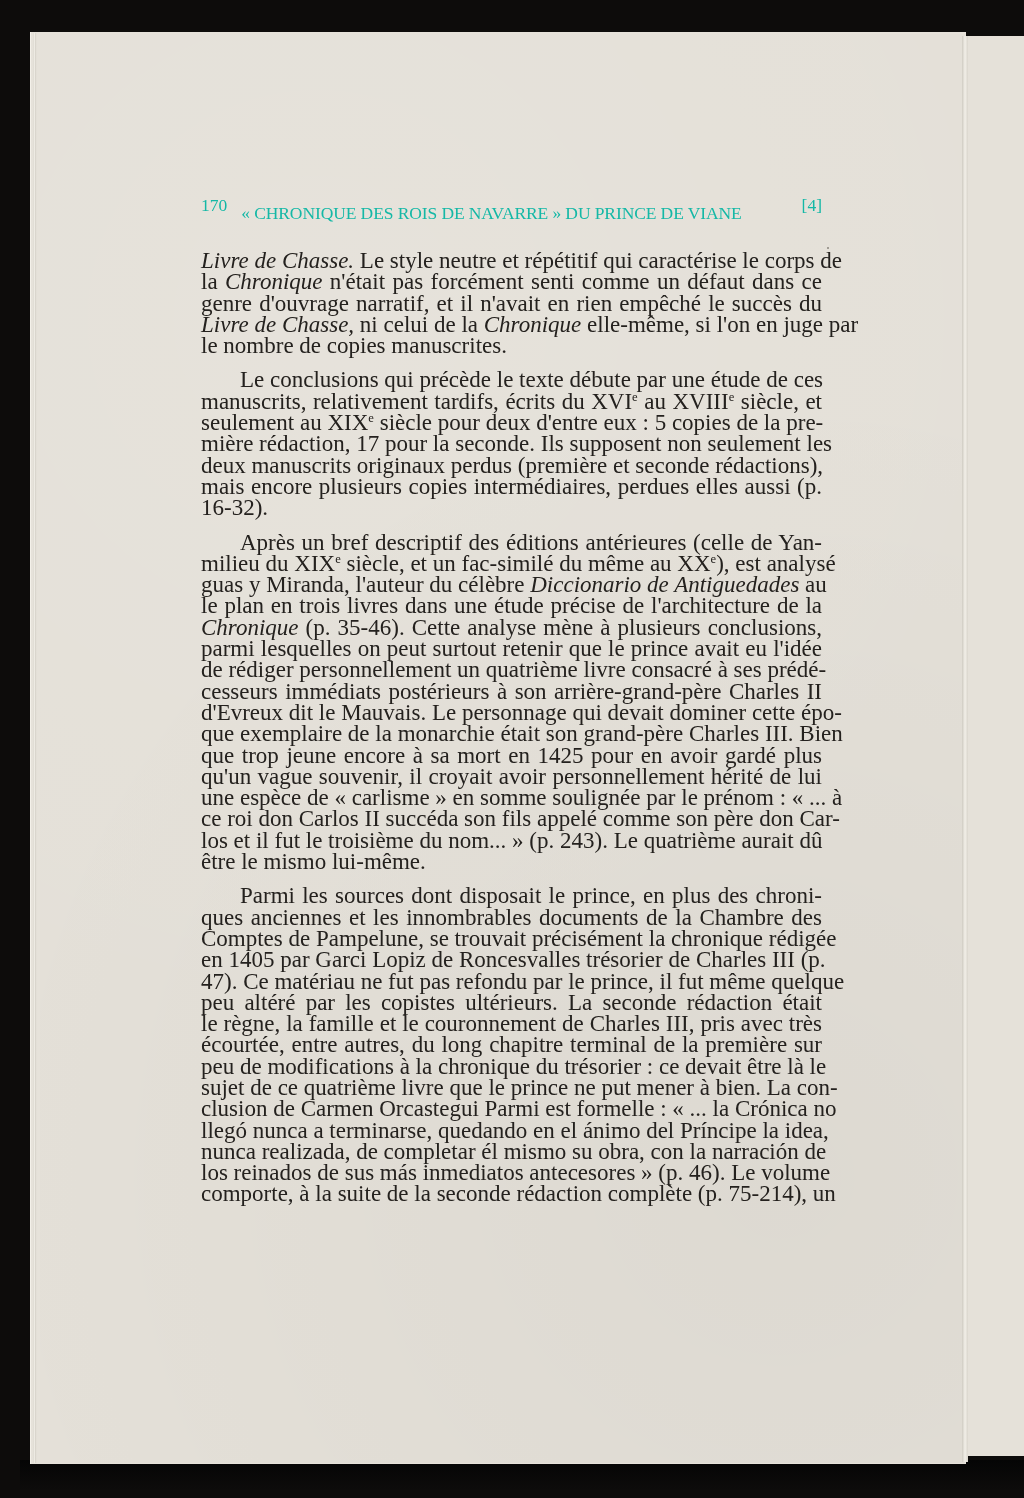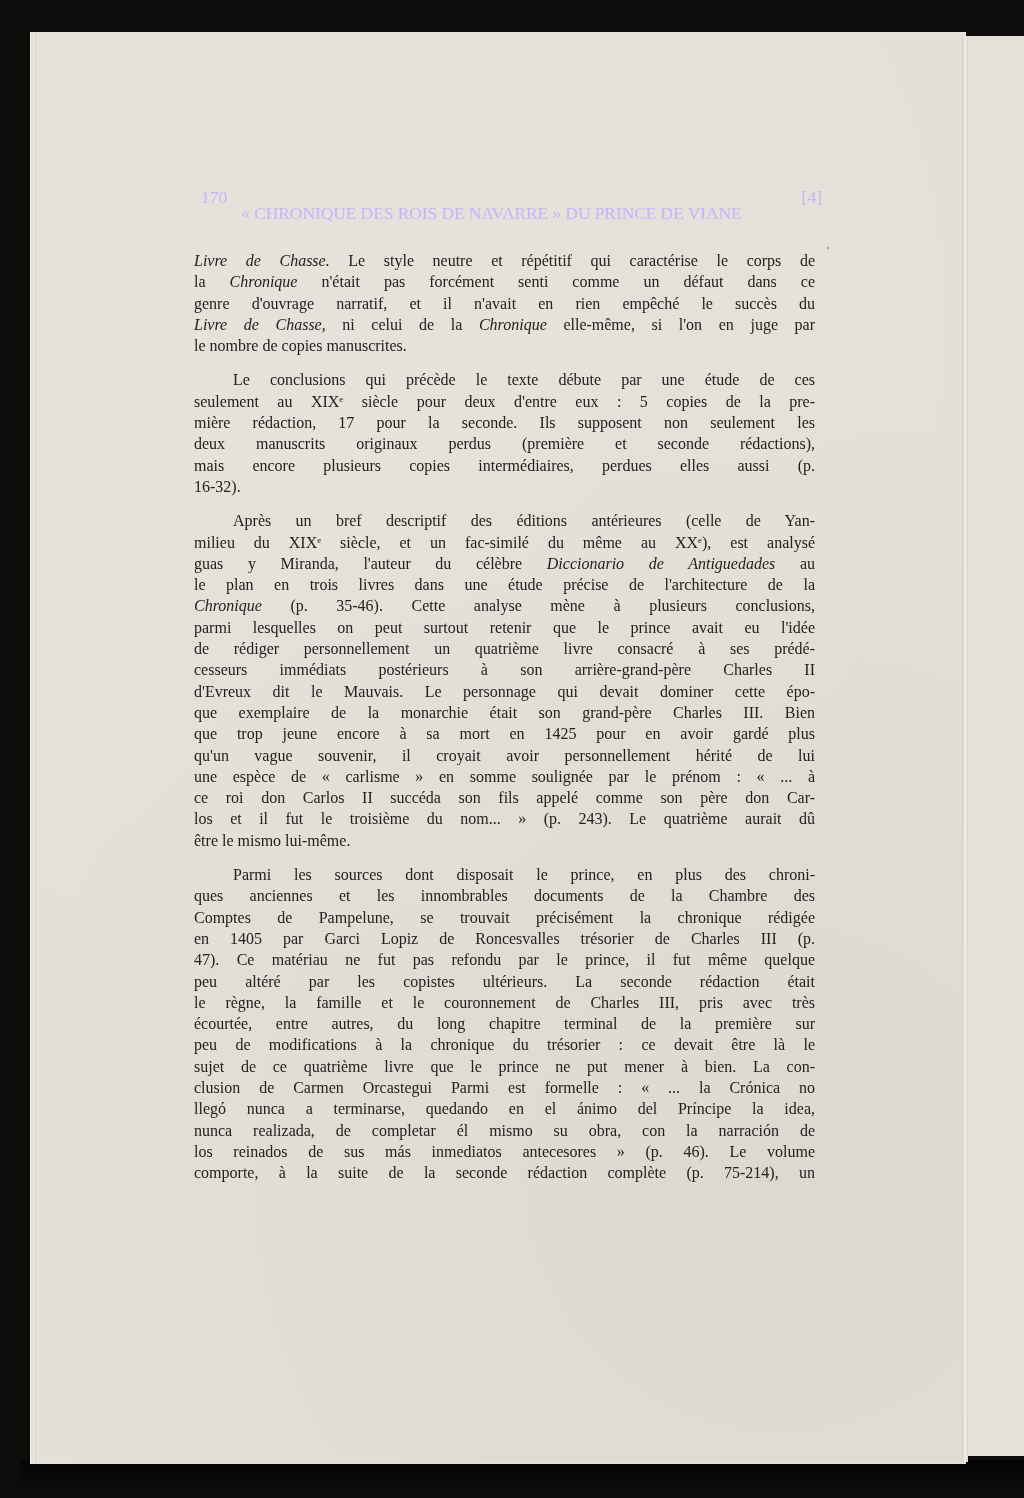--- a/index.html
+++ b/index.html
@@ -65,43 +65,43 @@
     width: 60px;
     height: 1420px;
     background: #e5e1d9;
   }
   .running-head {
     position: absolute;
     left: 201px;
     top: 187px;
     width: 621px;
     font-size: 17.5px;
-    color: #c4b5fd;
+    color: #14b8a6;
     white-space: nowrap;
     display: flex;
-    align-items: flex-start;
+    align-items: center;
   }
   .running-head .folio { margin-right: 14px; }
   .running-head .title { letter-spacing: -0.1px; margin-top: 16px; }
   .running-head .section { margin-left: auto; }
   .tick-mark {
     position: absolute;
     left: 827px;
     top: 247px;
     width: 2px;
     height: 2px;
     background: #8a857c;
     border-radius: 1px;
   }
   .text-block {
     position: absolute;
-    left: 194px;
+    left: 201px;
     top: 250px;
     width: 621px;
-    font-size: 16px;
+    font-size: 23px;
     color: #24211e;
   }
   .para {
     margin: 0 0 13px 0;
   }
   .line {
     display: block;
     height: 21.3px;
     line-height: 21.3px;
     text-align: justify;
@@ -138,20 +138,21 @@
 <div class="text-block" id="text-block">
     <div class="para">
       <span class="line"><i>Livre de Chasse.</i> Le style neutre et répétitif qui caractérise le corps de</span>
       <span class="line">la <i>Chronique</i> n'était pas forcément senti comme un défaut dans ce</span>
       <span class="line">genre d'ouvrage narratif, et il n'avait en rien empêché le succès du</span>
       <span class="line"><i>Livre de Chasse,</i> ni celui de la <i>Chronique</i> elle-même, si l'on en juge par</span>
       <span class="line last">le nombre de copies manuscrites.</span>
     </div>
     <div class="para">
       <span class="line indent">Le conclusions qui précède le texte débute par une étude de ces</span>
+      <span class="line">manuscrits, relativement tardifs, écrits du XVI<sup>e</sup> au XVIII<sup>e</sup> siècle, et</span>
       <span class="line">seulement au XIX<sup>e</sup> siècle pour deux d'entre eux : 5 copies de la pre-</span>
       <span class="line">mière rédaction, 17 pour la seconde. Ils supposent non seulement les</span>
       <span class="line">deux manuscrits originaux perdus (première et seconde rédactions),</span>
       <span class="line">mais encore plusieurs copies intermédiaires, perdues elles aussi (p.</span>
       <span class="line last">16-32).</span>
     </div>
     <div class="para">
       <span class="line indent">Après un bref descriptif des éditions antérieures (celle de Yan-</span>
       <span class="line">milieu du XIX<sup>e</sup> siècle, et un fac-similé du même au XX<sup>e</sup>), est analysé</span>
       <span class="line">guas y Miranda, l'auteur du célèbre <i>Diccionario de Antiguedades</i> au</span>

